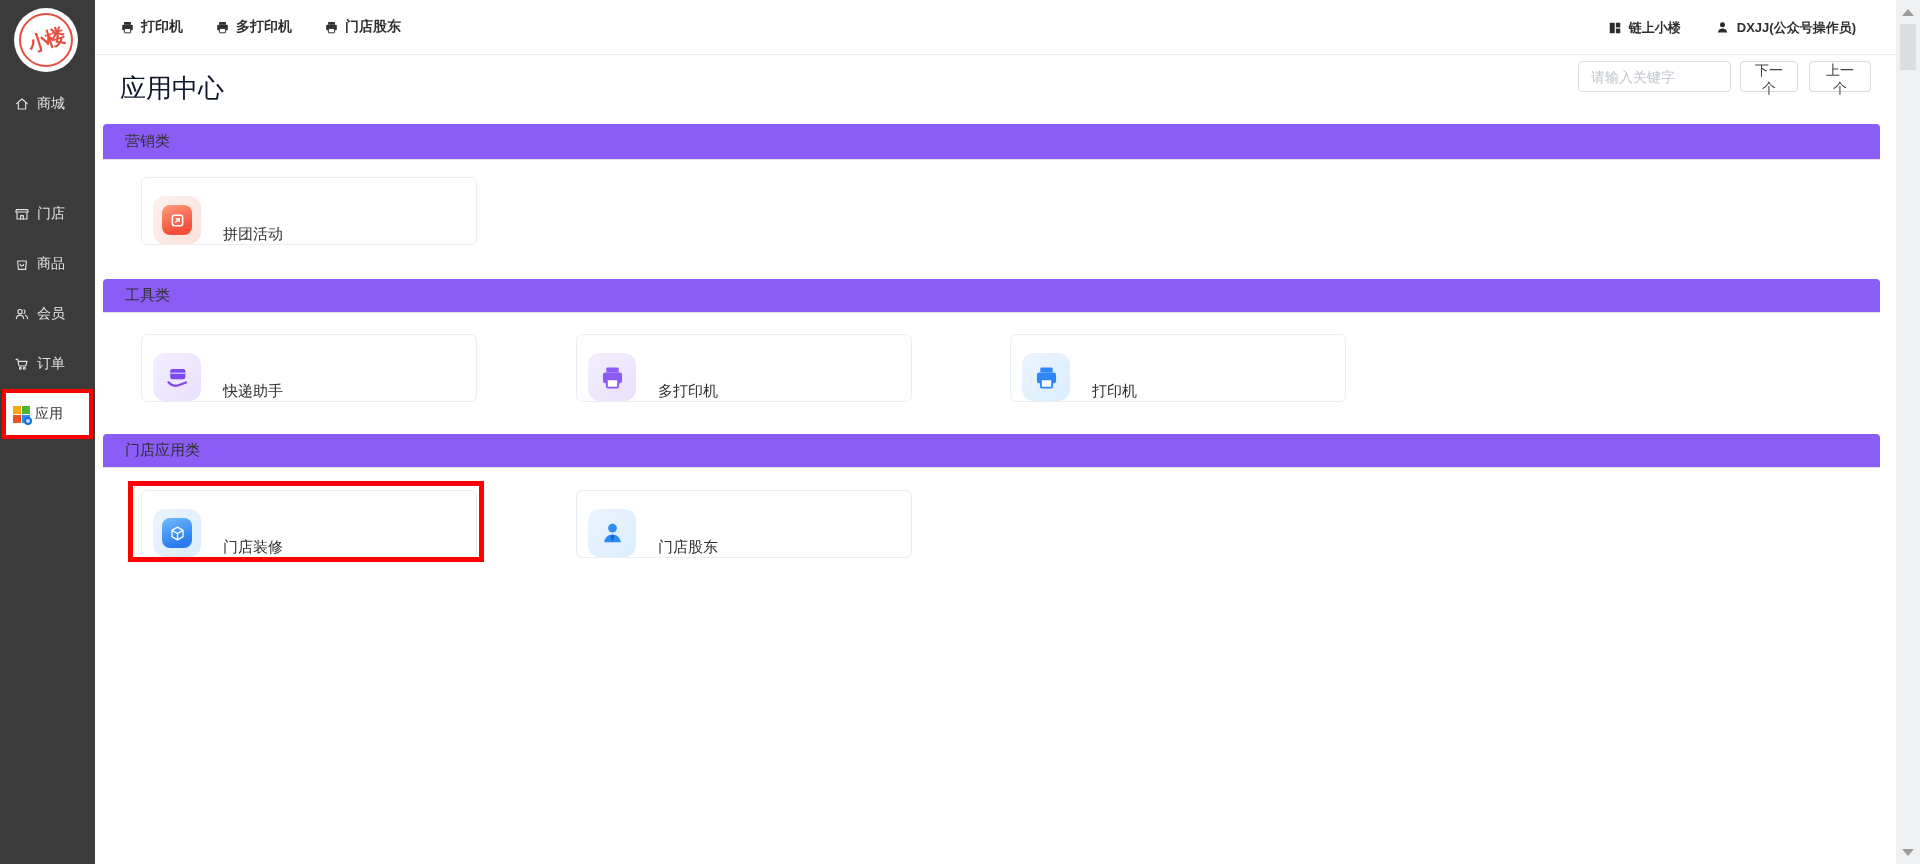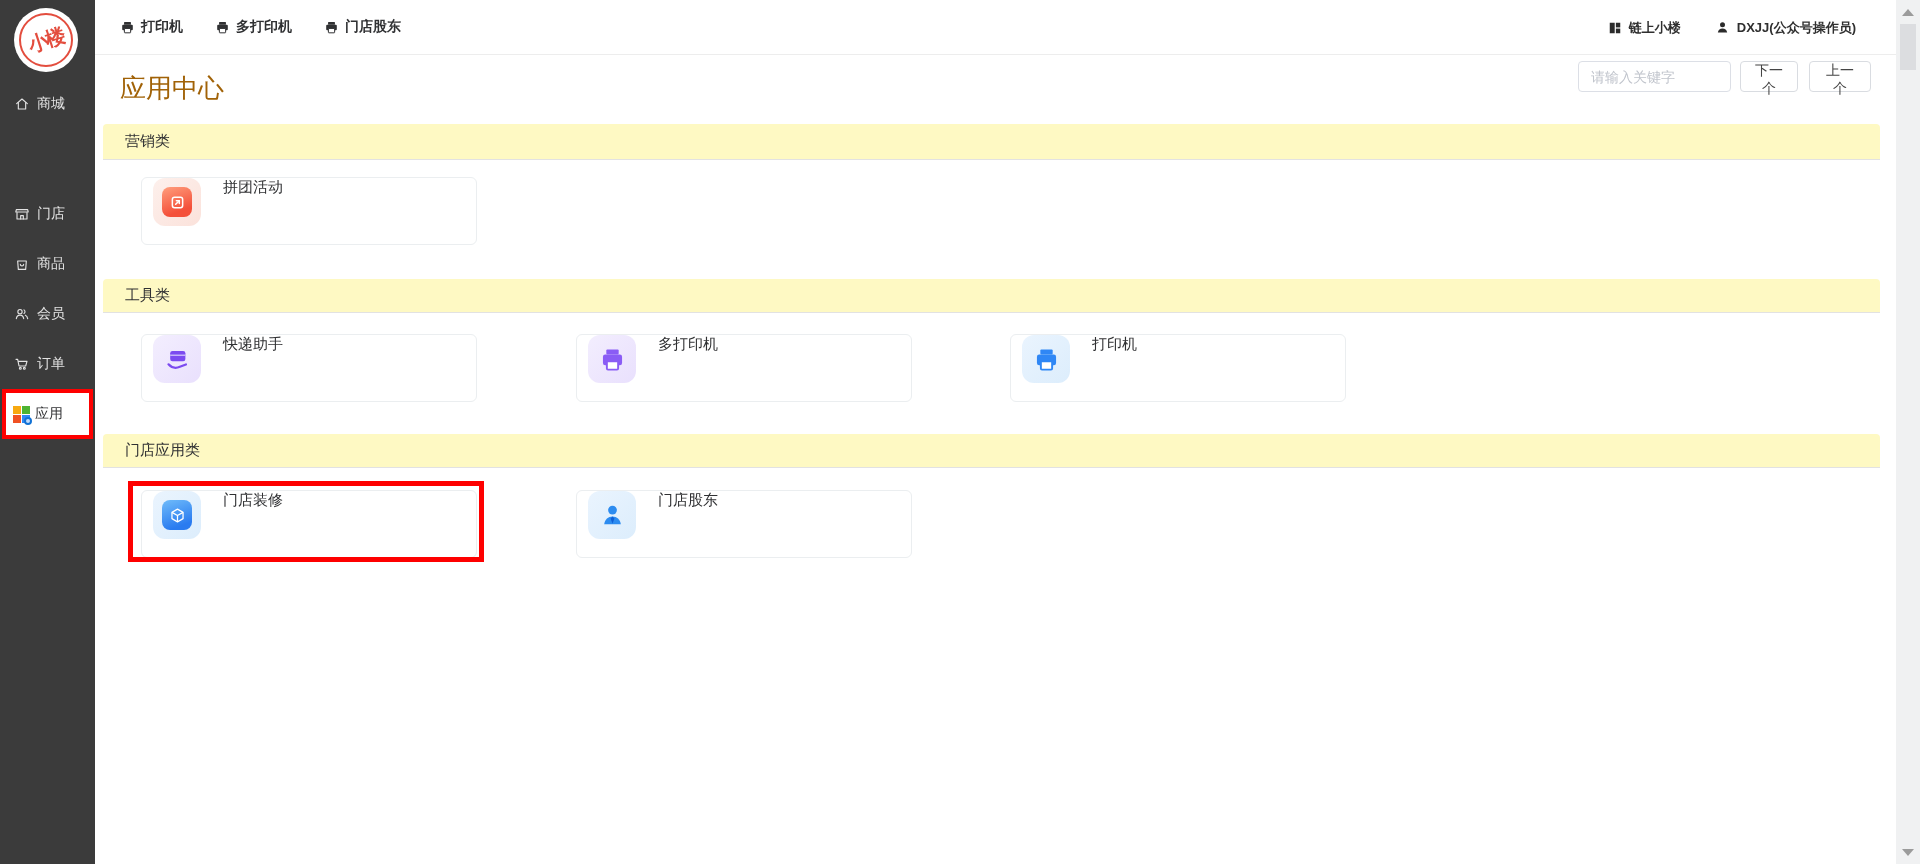--- a/index.html
+++ b/index.html
@@ -28,39 +28,39 @@
 
   
   #topbar { position:absolute; left:95px; top:0; width:1801px; height:55px; background:#fff;
     border-bottom:1px solid #ededed; display:flex; align-items:center; }
   .tabs { display:flex; align-items:center; gap:32px; padding-left:25px; }
   .tab { display:flex; align-items:center; gap:6px; font-size:14px; font-weight:bold; color:#303133; cursor:pointer; }
   .top-right { position:absolute; right:40px; top:0; height:55px; display:flex; align-items:center; gap:34px; }
   .top-right .titem { display:flex; align-items:center; gap:7px; font-size:13px; color:#2f2f2f; cursor:pointer;font-weight:bold; }
 
   
-  .page-title { position:absolute; left:120px; top:71px; font-size:26px; font-weight:400; color:#a16207; }
+  .page-title { position:absolute; left:120px; top:71px; font-size:26px; font-weight:400; color:#0f172a; }
   .kw-input { position:absolute; left:1578px; top:61px; width:153px; height:31px;
     border:1px solid #dcdfe6; border-radius:4px; padding:0 12px; font-size:14px; color:#333; outline:none;
     font-family:"Liberation Sans","DejaVu Sans",sans-serif; }
   .kw-input::placeholder { color:#c0c4cc; }
   .pg-btn { position:absolute; top:61px; height:31px; background:#fff; border:1px solid #d9dce1;
     border-radius:4px; font-size:14px; color:#454545; cursor:pointer; padding:0 12px;
     font-family:"Liberation Sans","DejaVu Sans",sans-serif; }
   #btn-next { left:1740px; width:58px; } #btn-prev { left:1809px; width:62px; }
 
   
-  .section-bar { position:absolute; left:103px; width:1777px; background:#fef9c3;
+  .section-bar { position:absolute; left:103px; width:1777px; background:#8b5cf6;
     border-bottom:1px solid #e2e2e2; border-radius:4px 4px 0 0; display:flex; align-items:center;
     padding-left:22px; font-size:15px; color:#303133; }
   #sec-1 { top:124px; height:36px; } #sec-2 { top:279px; height:34px; } #sec-3 { top:434px; height:34px; }
 
   
   .card { position:absolute; width:336px; height:68px; background:#fff; border:1px solid #ebeef0;
-    border-radius:6px; display:flex; align-items:flex-start; padding-left:11px; cursor:pointer; }
+    border-radius:6px; display:flex; align-items:flex-end; padding-left:11px; cursor:pointer; }
   .card .name { font-size:15px; color:#303133; margin-left:22px; }
   .icbox { width:48px; height:48px; border-radius:12px; display:flex; align-items:center; justify-content:center; }
   .icbox.red    { background:linear-gradient(135deg,#fdf0ec,#fbe2db); }
   .icbox.purple { background:linear-gradient(135deg,#f3eefe,#e9e0fd); }
   .icbox.blue   { background:linear-gradient(135deg,#eaf4fe,#dcedfc); }
   .tile { width:30px; height:30px; border-radius:8px; display:flex; align-items:center; justify-content:center; }
   .tile.red  { background:linear-gradient(160deg,#ff9e7d 0%,#f4503a 75%); }
   .tile.blue { background:linear-gradient(160deg,#70bcfa 0%,#2a7bf0 80%); }
 
   

